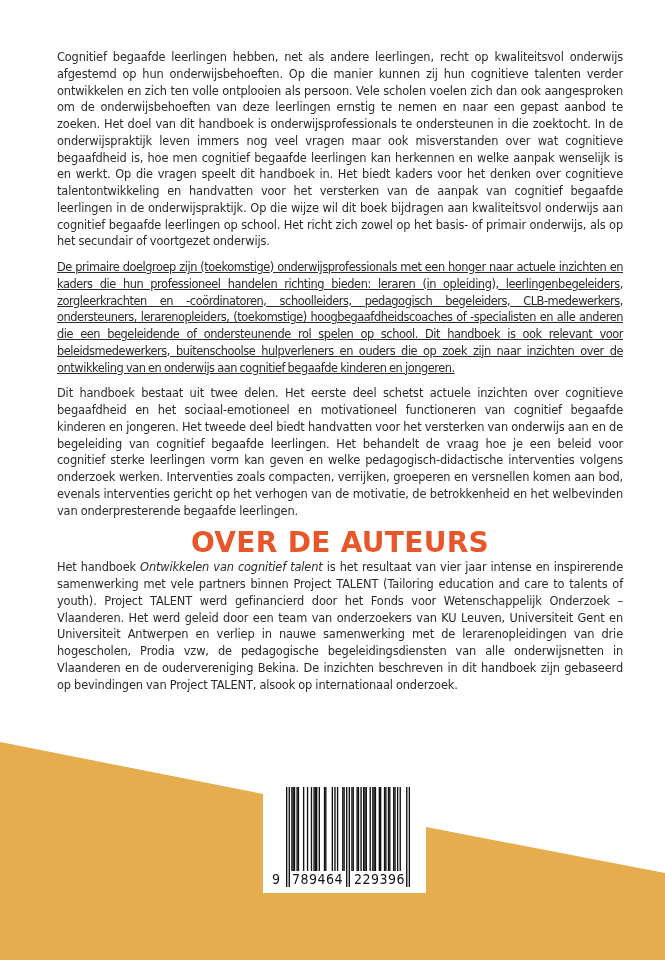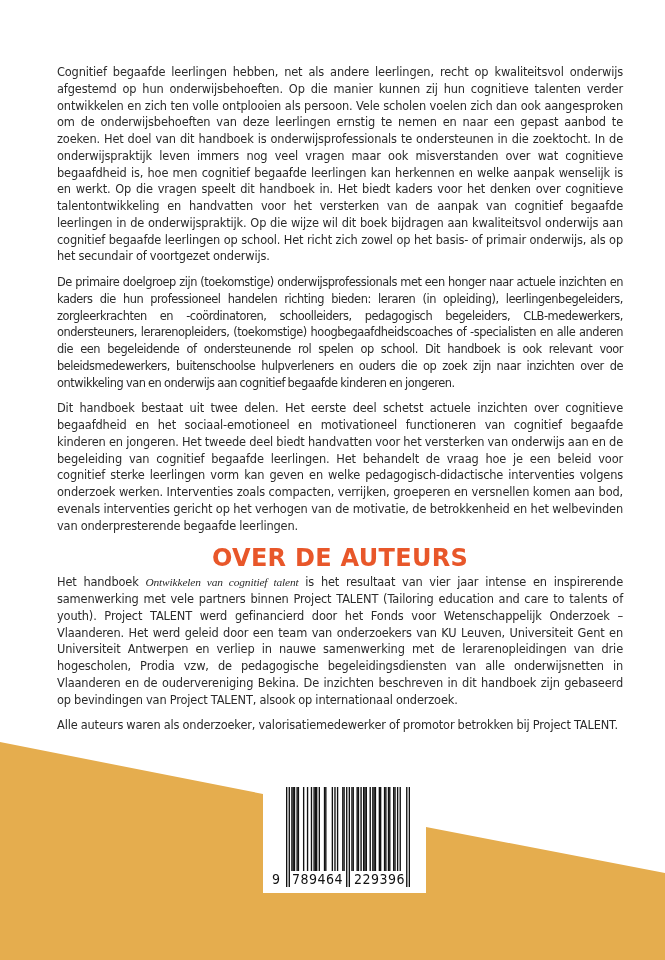--- a/index.html
+++ b/index.html
@@ -11,38 +11,38 @@
       width: 665px;
       height: 960px;
       position: relative;
       overflow: hidden;
       font-family: "DejaVu Sans", sans-serif;
       color: #2b2b2b;
     }
     .content {
       position: absolute;
       left: 57px;
-      top: 64px;
+      top: 49px;
       width: 566px;
     }
     .para {
       font-size: 11.4px;
       line-height: 16.75px;
       text-align: justify;
       margin: 0 0 9px 0;
       letter-spacing: -0.15px;
       word-spacing: -0.3px;
     }
-    .para.p2 { letter-spacing: -0.45px; word-spacing: -0.6px; }
-    .para .it { font-style: italic; font-family: Liberation Serif, serif; }
+    .para.p2 { letter-spacing: -0.45px; word-spacing: -0.6px; text-decoration: underline; }
+    .para .it { font-style: italic; }
     .section-title {
       text-align: center;
       font-family: "DejaVu Sans", sans-serif;
       font-weight: bold;
-      font-size: 24px;
+      font-size: 28px;
       letter-spacing: 0.3px;
       color: #e8572a;
       margin: 12px 0 4px 0;
       line-height: 24px;
     }
     .last-line {
       font-size: 11.4px;
       line-height: 16.75px;
       letter-spacing: -0.15px;
       word-spacing: -0.3px;
@@ -98,21 +98,20 @@
 
 <div class="content">
   <p class="para">Cognitief begaafde leerlingen hebben, net als andere leerlingen, recht op kwaliteitsvol onderwijs afgestemd op hun onderwijsbehoeften. Op die manier kunnen zij hun cognitieve talenten verder ontwikkelen en zich ten volle ontplooien als persoon. Vele scholen voelen zich dan ook aangesproken om de onderwijsbehoeften van deze leerlingen ernstig te nemen en naar een gepast aanbod te zoeken. Het doel van dit handboek is onderwijsprofessionals te ondersteunen in die zoektocht. In de onderwijspraktijk leven immers nog veel vragen maar ook misverstanden over wat cognitieve begaafdheid is, hoe men cognitief begaafde leerlingen kan herkennen en welke aanpak wenselijk is en werkt. Op die vragen speelt dit handboek in. Het biedt kaders voor het denken over cognitieve talentontwikkeling en handvatten voor het versterken van de aanpak van cognitief begaafde leerlingen in de onderwijspraktijk. Op die wijze wil dit boek bijdragen aan kwaliteitsvol onderwijs aan cognitief begaafde leerlingen op school. Het richt zich zowel op het basis- of primair onderwijs, als op het secundair of voortgezet onderwijs.</p>
   <p class="para p2">De primaire doelgroep zijn (toekomstige) onderwijsprofessionals met een honger naar actuele inzichten en kaders die hun professioneel handelen richting bieden: leraren (in opleiding), leerlingenbegeleiders, zorgleerkrachten en -coördinatoren, schoolleiders, pedagogisch begeleiders, CLB-medewerkers, ondersteuners, lerarenopleiders, (toekomstige) hoogbegaafdheidscoaches of -specialisten en alle anderen die een begeleidende of ondersteunende rol spelen op school. Dit handboek is ook relevant voor beleidsmedewerkers, buitenschoolse hulpverleners en ouders die op zoek zijn naar inzichten over de ontwikkeling van en onderwijs aan cognitief begaafde kinderen en jongeren.</p>
   <p class="para">Dit handboek bestaat uit twee delen. Het eerste deel schetst actuele inzichten over cognitieve begaafdheid en het sociaal-emotioneel en motivationeel functioneren van cognitief begaafde kinderen en jongeren. Het tweede deel biedt handvatten voor het versterken van onderwijs aan en de begeleiding van cognitief begaafde leerlingen. Het behandelt de vraag hoe je een beleid voor cognitief sterke leerlingen vorm kan geven en welke pedagogisch-didactische interventies volgens onderzoek werken. Interventies zoals compacten, verrijken, groeperen en versnellen komen aan bod, evenals interventies gericht op het verhogen van de motivatie, de betrokkenheid en het welbevinden van onderpresterende begaafde leerlingen.</p>
 
   <h2 class="section-title">OVER DE AUTEURS</h2>
 
   <p class="para"><span>Het handboek </span><span class="it">Ontwikkelen van cognitief talent</span><span> is het resultaat van vier jaar intense en inspirerende samenwerking met vele partners binnen Project TALENT (Tailoring education and care to talents of youth). Project TALENT werd gefinancierd door het Fonds voor Wetenschappelijk Onderzoek – Vlaanderen. Het werd geleid door een team van onderzoekers van KU Leuven, Universiteit Gent en Universiteit Antwerpen en verliep in nauwe samenwerking met de lerarenopleidingen van drie hogescholen, Prodia vzw, de pedagogische begeleidingsdiensten van alle onderwijsnetten in Vlaanderen en de oudervereniging Bekina. De inzichten beschreven in dit handboek zijn gebaseerd op bevindingen van Project TALENT, alsook op internationaal onderzoek.</span></p>
 
-  <p class="last-line">Alle auteurs waren als onderzoeker, valorisatiemedewerker of promotor betrokken bij Project TALENT.</p>
 </div>
 
 <div class="barcode-box">
   <svg class="barcode-bars" id="barcode-svg" viewBox="0 0 124 100" preserveAspectRatio="none">
       <rect x="0.000" y="0" width="1.355" height="100" fill="#111111"></rect>
       <rect x="2.611" y="0" width="1.355" height="100" fill="#111111"></rect>
       <rect x="5.221" y="0" width="1.355" height="84" fill="#111111"></rect>
       <rect x="6.526" y="0" width="1.355" height="84" fill="#111111"></rect>
       <rect x="7.832" y="0" width="1.355" height="84" fill="#111111"></rect>
       <rect x="10.442" y="0" width="1.355" height="84" fill="#111111"></rect>

